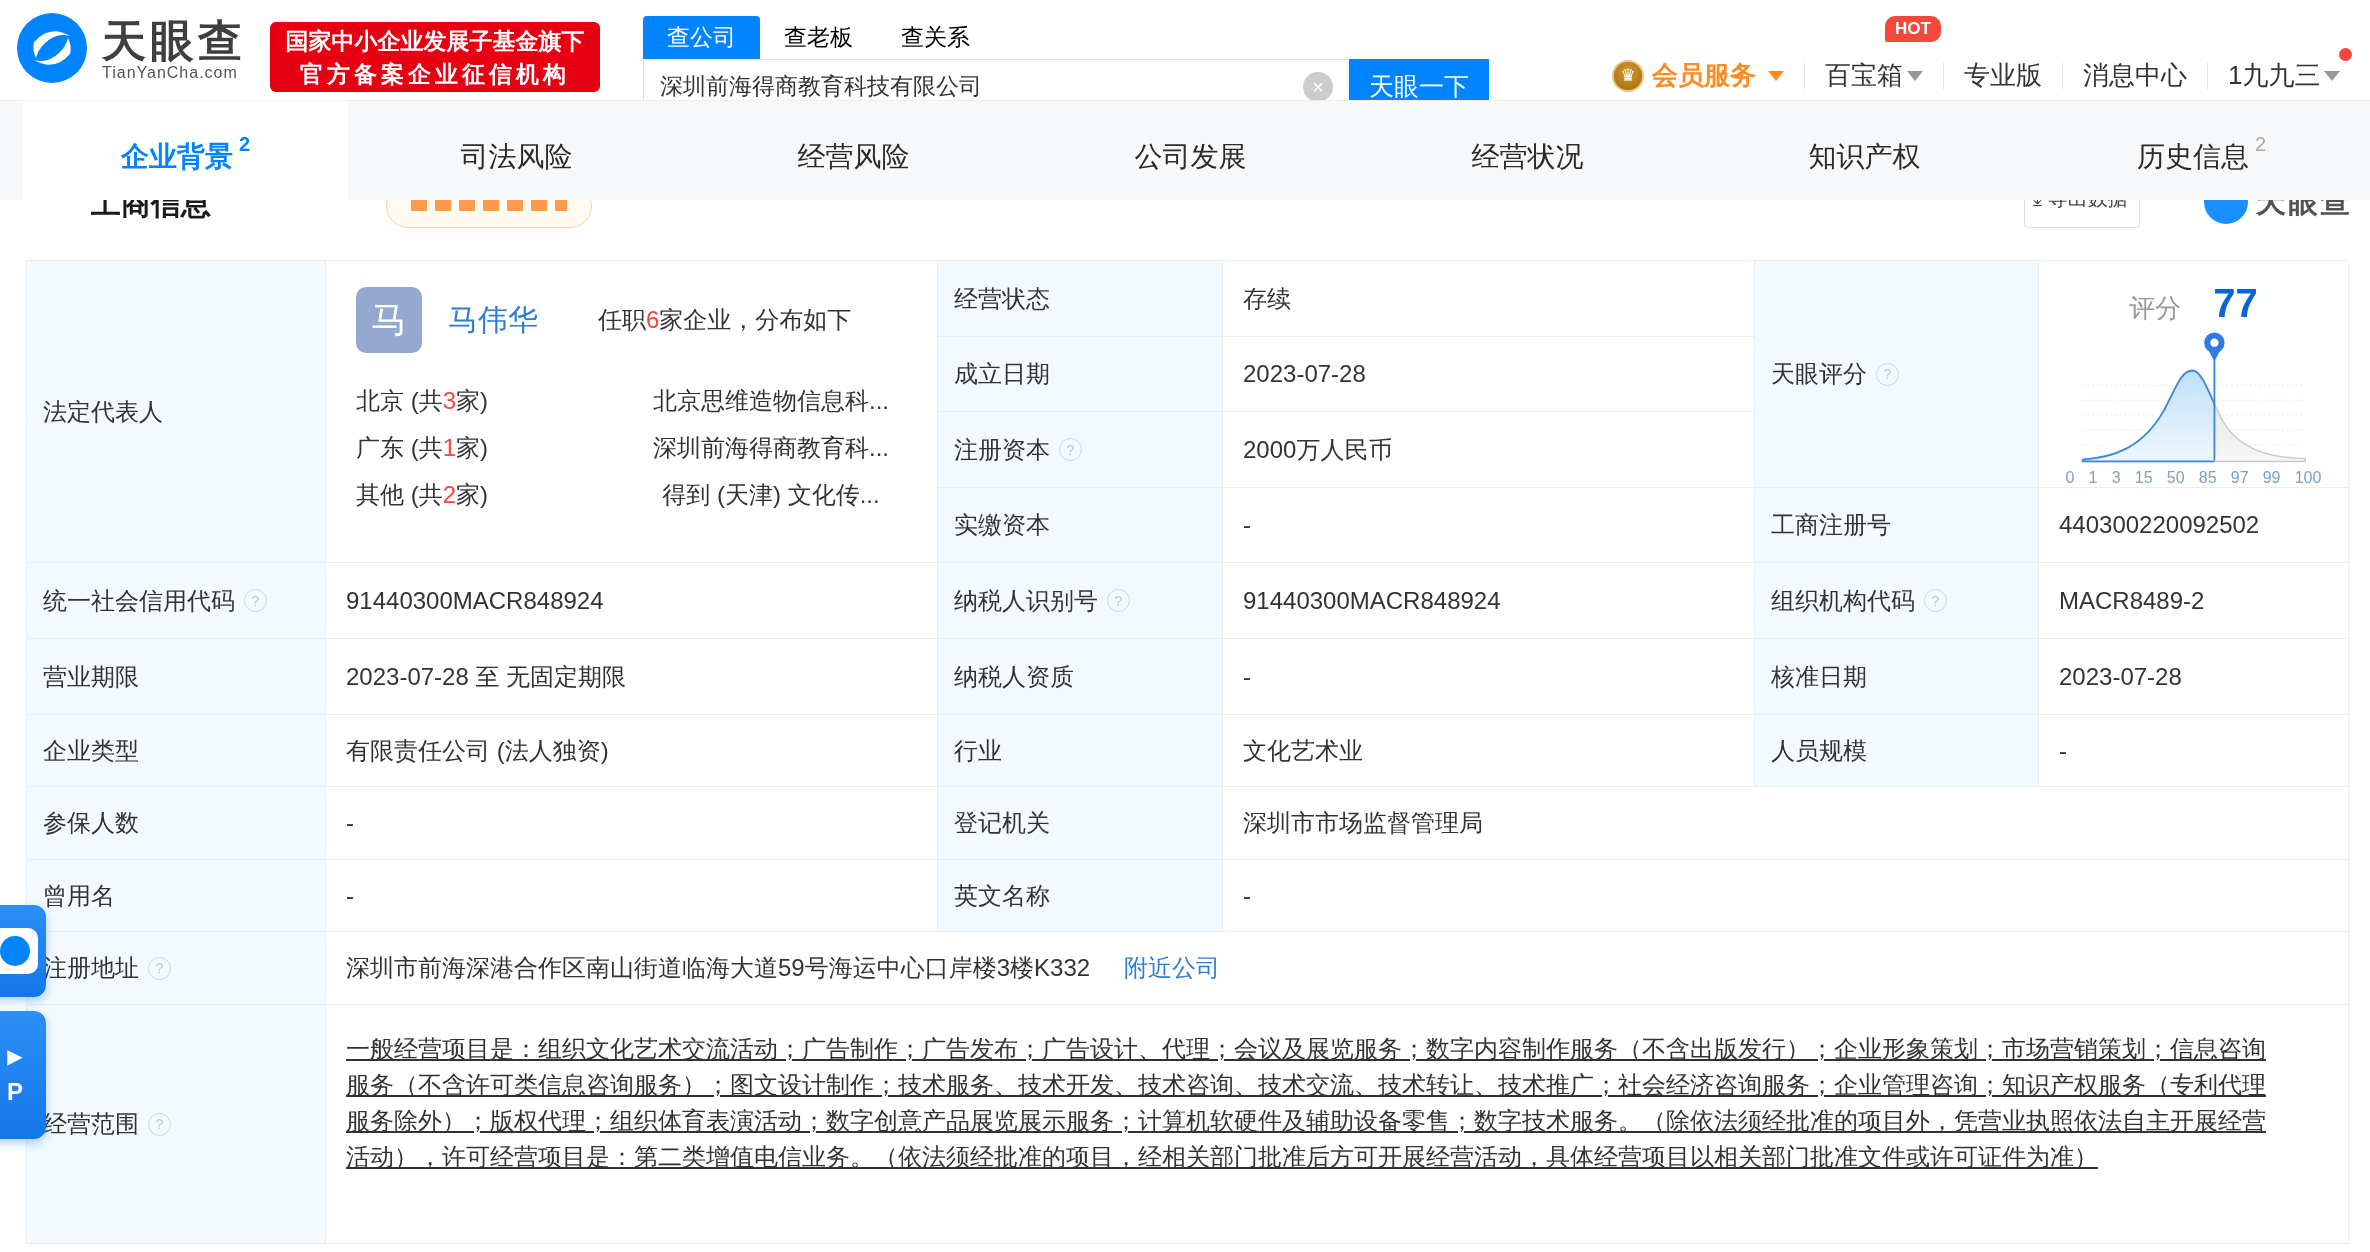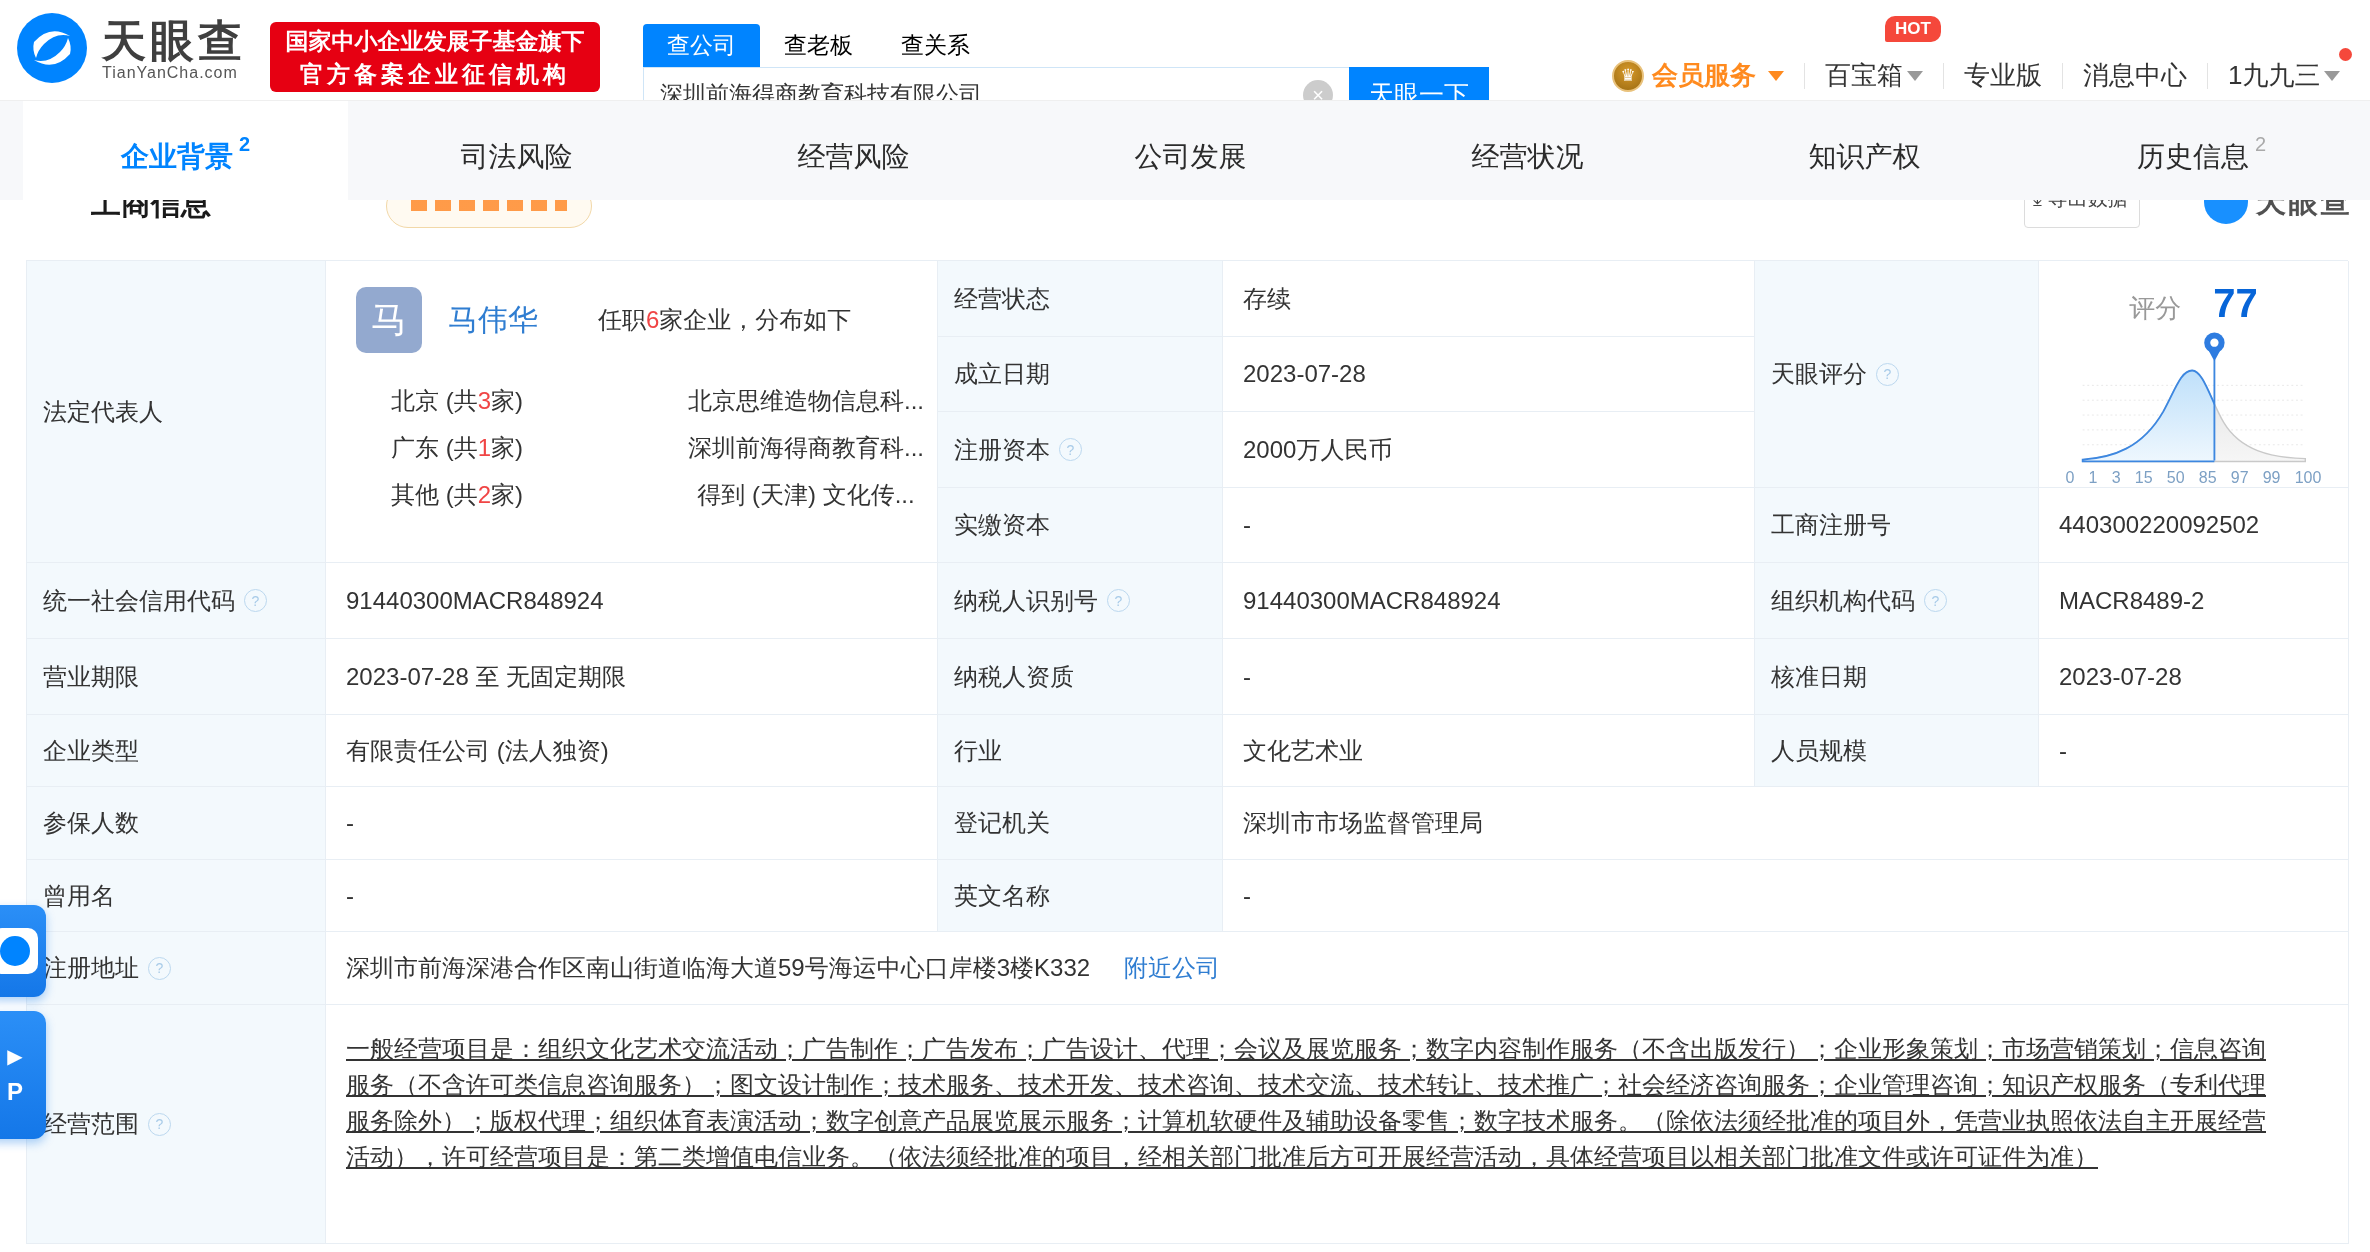--- a/index.html
+++ b/index.html
@@ -9,21 +9,21 @@
 
   
   .topbar { position:absolute; left:0; top:0; width:2370px; height:100px; background:#fff; }
   .logo { position:absolute; left:16px; top:12px; display:flex; align-items:center; gap:14px; }
   .logo-text .cn { font-size:44px; font-weight:700; color:#3f3f3f; letter-spacing:4px; line-height:46px; }
   .logo-text .en { font-size:16px; color:#555; letter-spacing:1px; }
   .gov-badge { position:absolute; left:270px; top:22px; width:330px; height:70px; background:#e60012; border-radius:6px; color:#fff; font-weight:700; font-size:23px; line-height:33px; text-align:center; padding-top:3px; }
   .gov-badge .l2 { letter-spacing:4px; }
 
   .search-wrap { position:absolute; left:643px; top:16px; }
-  .search-tabs { display:flex; align-items:flex-end; height:43px; font-size:23px;margin-top:8px; }
+  .search-tabs { display:flex; align-items:flex-end; height:43px; font-size:23px; }
   .stab { padding:0 24px; line-height:43px; color:#000000; cursor:pointer; }
   .stab.active { background:#0084ff; color:#fff; border-radius:4px 4px 0 0; }
   .search-box { display:flex; width:846px; height:55px; position:relative; }
   .search-box input { flex:1; border:1px solid #cfe5f7; border-right:none; outline:none; font-size:23px; color:#333; padding:0 60px 0 16px; font-family:inherit; }
   .clear-btn { position:absolute; right:156px; top:13px; width:30px; height:30px; border-radius:50%; background:#ccc; color:#fff; font-size:20px; display:flex; align-items:center; justify-content:center; cursor:pointer; }
   .search-btn { width:140px; background:#0084ff; color:#fff; font-size:25px; border:none; cursor:pointer; font-family:inherit; }
 
   .user-menu { position:absolute; left:1612px; top:58px; display:flex; align-items:center; font-size:26px; color:#333; white-space:nowrap; }
   .sep { width:1px; height:26px; background:#e3e3e3; margin:0 20px; }
   .vip { display:flex; align-items:center; gap:8px; color:#ff8a1e; font-weight:700; cursor:pointer; }
@@ -66,21 +66,21 @@
   .blue-link { color:#2f7dd1; cursor:pointer; }
 
   
   .person { display:block; padding:26px 0 0 30px; }
   .p-top { display:flex; align-items:center; gap:26px; }
   .avatar { width:66px; height:66px; border-radius:10px; background:#93a9cf; color:#fff; font-size:36px; display:flex; align-items:center; justify-content:center; cursor:pointer; }
   .p-name { font-size:30px; color:#2f7dd1; cursor:pointer; }
   .p-tenure { font-size:24px; color:#333; margin-left:34px; }
   .regions { margin-top:24px; }
   .region-row { display:flex; align-items:center; height:47px; font-size:24px; color:#333; }
-  .r-area { flex:0 0 250px;margin-left:35px; }
+  .r-area { flex:0 0 250px; }
   .r-co { flex:0 0 330px; text-align:center; cursor:pointer; }
   .r-more { margin-left:26px; }
 
   
   .score-cell { display:flex; flex-direction:column; align-items:center; justify-content:flex-start; padding:20px 0 0 0; }
   .score-head { display:flex; align-items:baseline; gap:32px; }
   .score-label { font-size:26px; color:#999; }
   .score-val { font-size:40px; font-weight:700; color:#0765d8; }
   .score-ticks { width:256px; display:flex; justify-content:space-between; font-size:16px; color:#7da0c4; margin-top:2px; }
 

